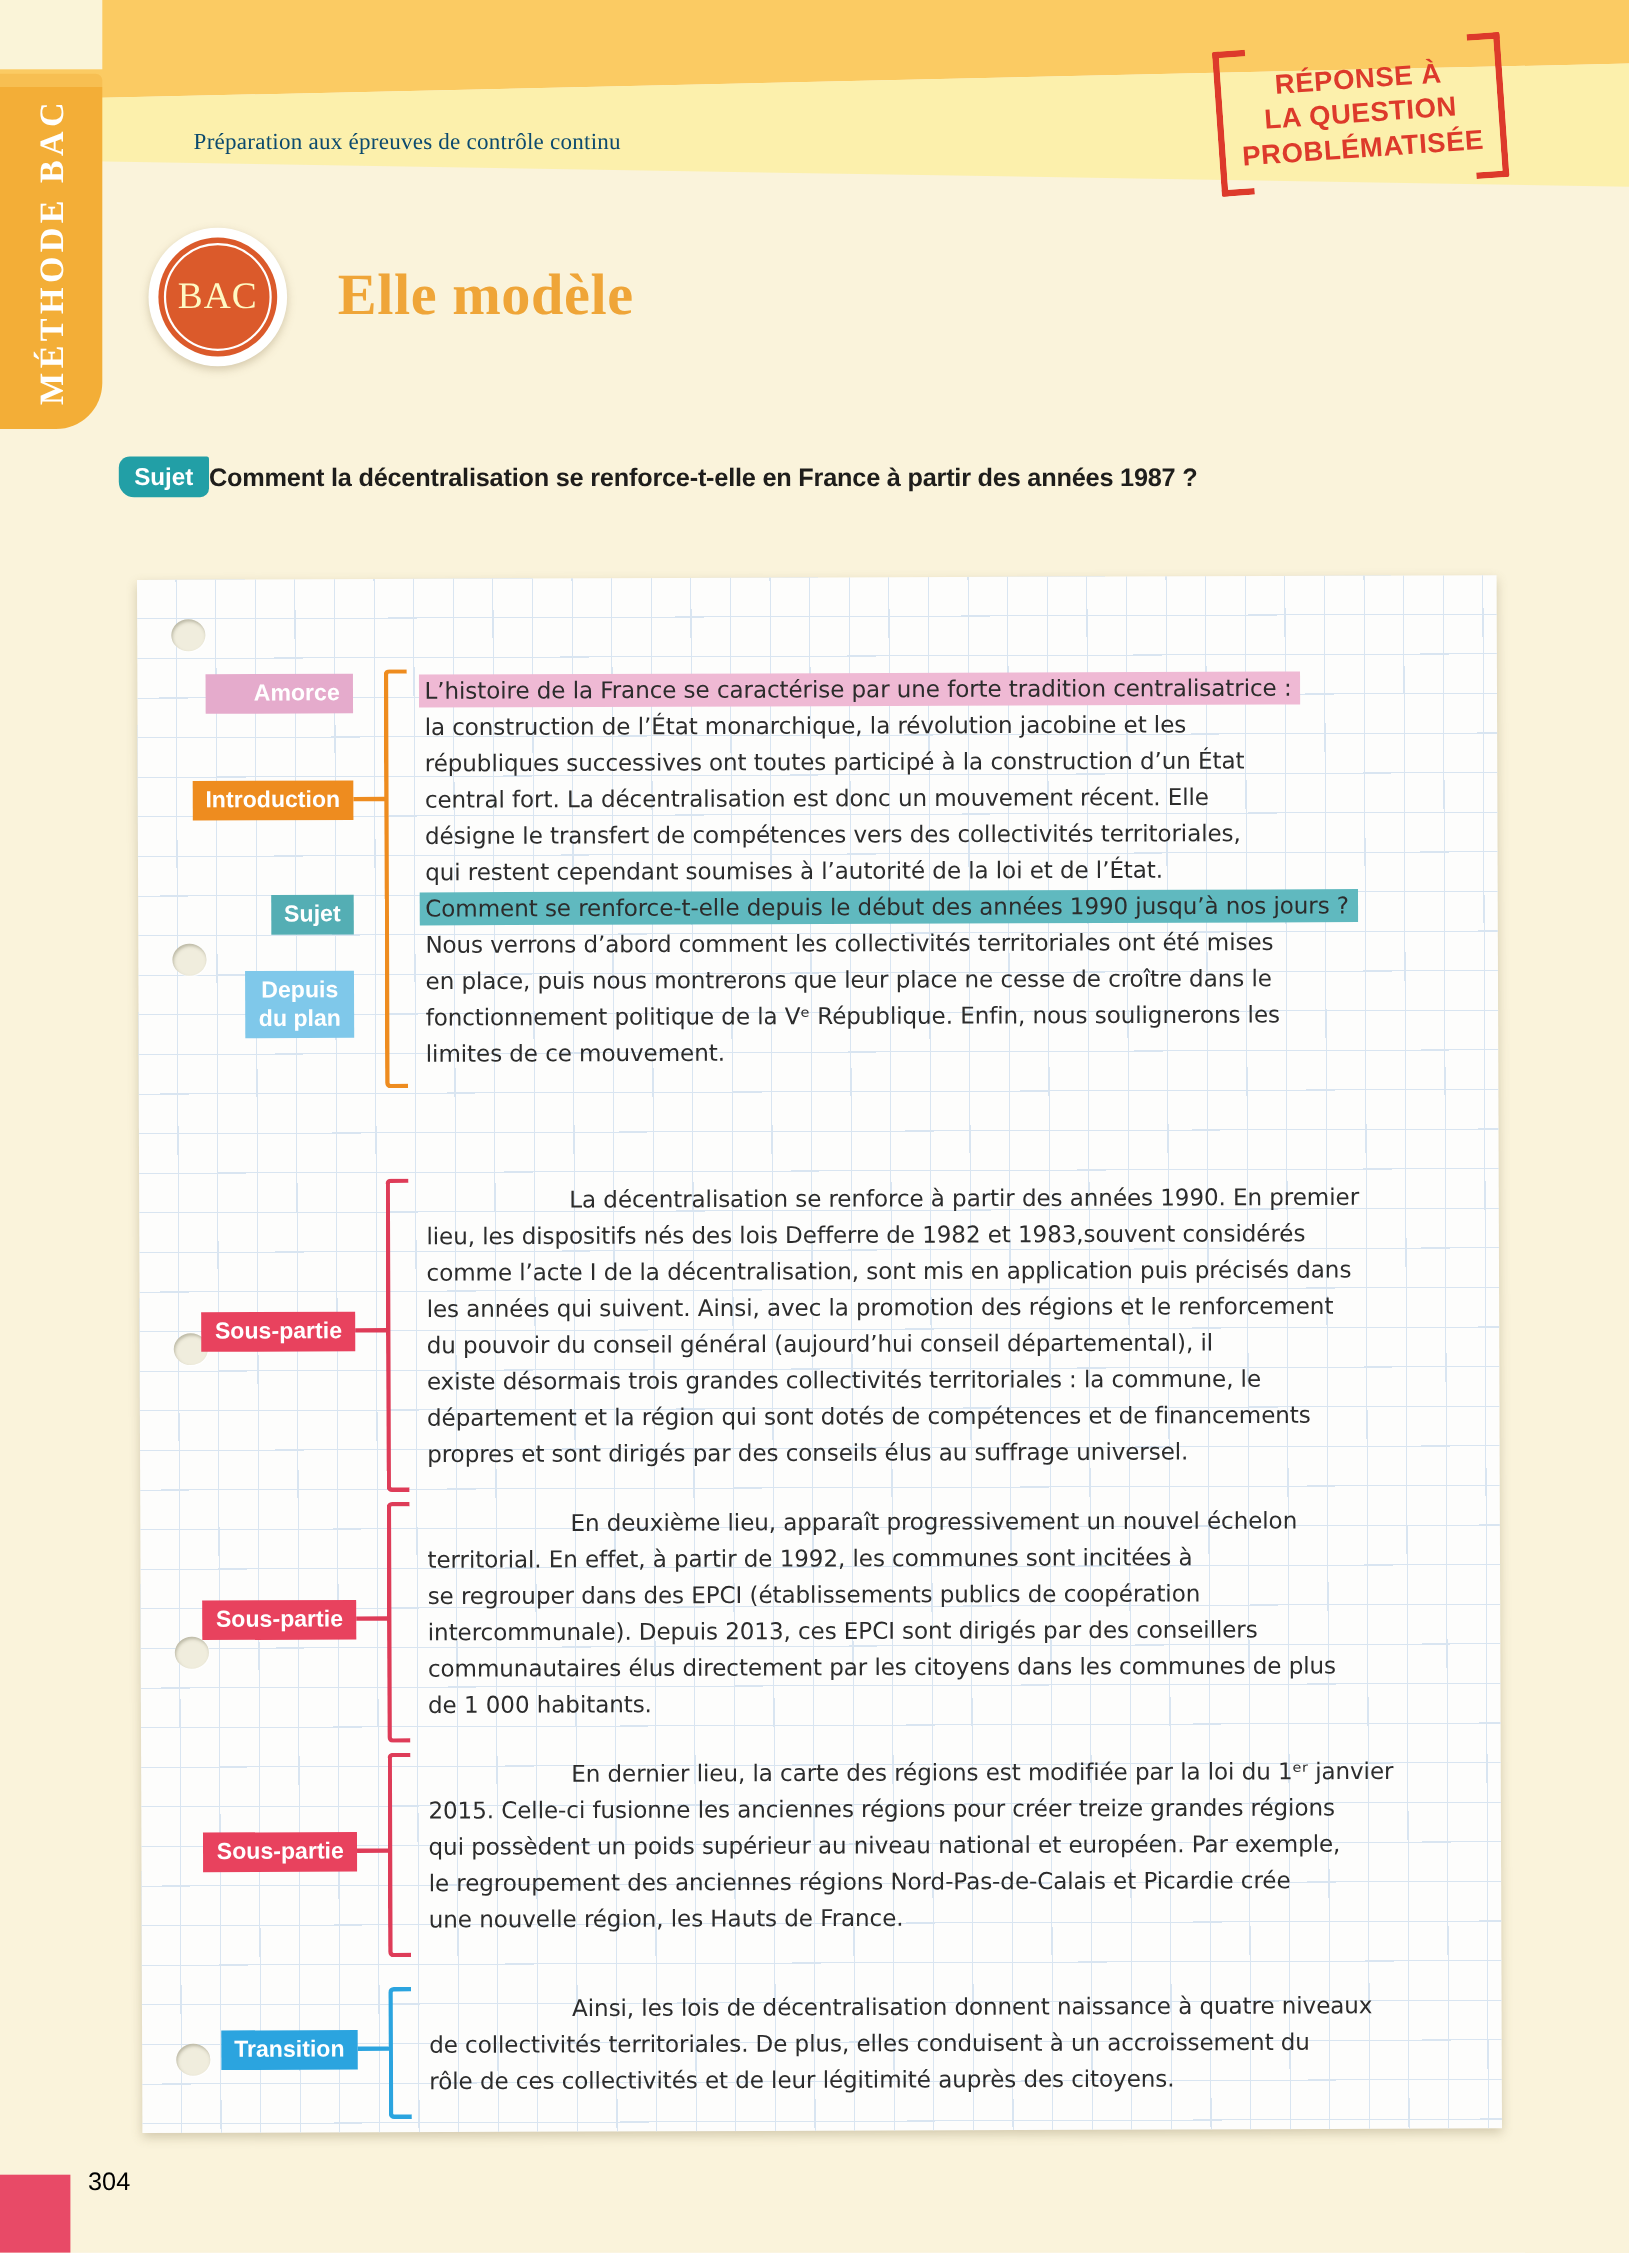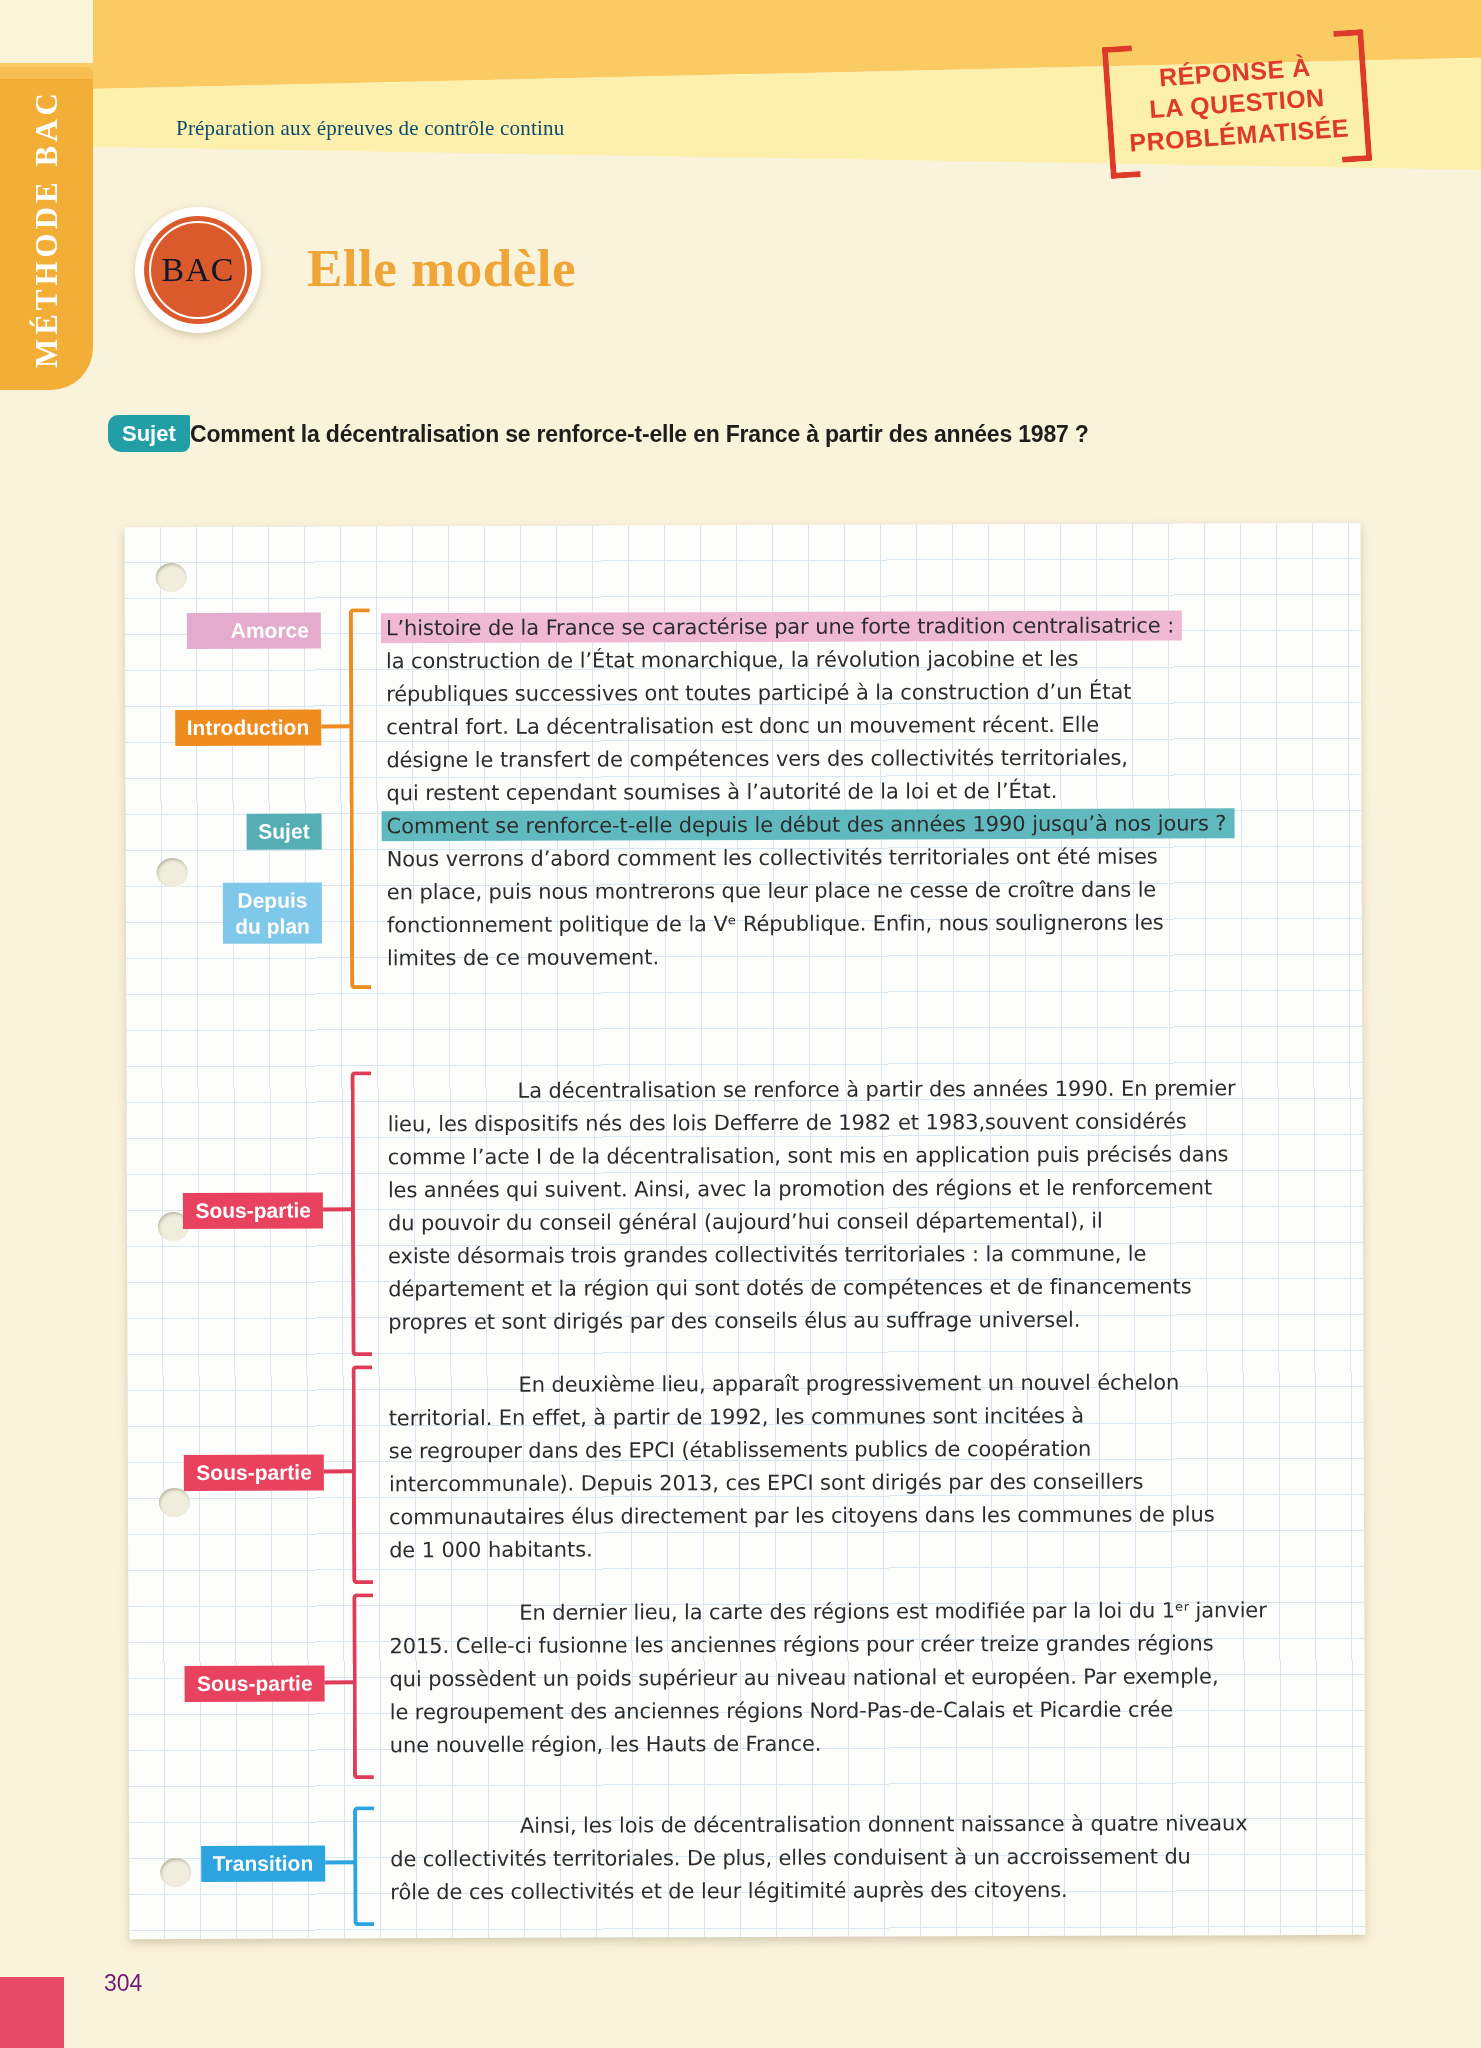--- a/index.html
+++ b/index.html
@@ -60,21 +60,21 @@
     display:flex;align-items:center;justify-content:center;
   }
   .badge .disc{
     width:108px;height:108px;border-radius:50%;background:#db5a2b;position:relative;
     display:flex;align-items:center;justify-content:center;
   }
   .badge .disc::after{
     content:"";position:absolute;inset:5px;border:2.5px solid #fff;border-radius:50%;
   }
   .badge .disc span{
-    color:#0f172a;font-family:"Liberation Serif", serif;font-size:34px;letter-spacing:1px;
+    color:#fef9c3;font-family:"Liberation Serif", serif;font-size:34px;letter-spacing:1px;
   }
   .page-title{
     position:absolute;left:307px;top:238px;
     font-family:"Liberation Serif", serif;font-size:53px;font-weight:600;
     color:#efa538;letter-spacing:.5px;
   }
   
   .subject-label{
     position:absolute;left:108px;top:415px;height:37px;padding:0 14px;
     background:#229fa6;color:#fff;font-weight:bold;font-size:22px;
@@ -132,21 +132,21 @@
   .para{margin:0;}
   .para + .para{margin-top:30px;}
   .para:nth-child(2){margin-top:100px;}
   .para:nth-child(5){margin-top:48px;}
   .cline{height:33px;line-height:33px;white-space:nowrap;}
   .cline.ind{padding-left:130px;}
   .hl-pink{background:#efb9d4;padding:3px 8px 3px 5px;margin-left:-5px;}
   .hl-teal{background:#60b9bf;padding:3px 8px 3px 5px;margin-left:-5px;}
   
   .corner-accent{position:absolute;left:0;top:1977px;width:64px;height:71px;background:#e84a67;}
-  .page-number{position:absolute;left:80px;top:1970px;font-size:23px;color:#701a75;margin-left:24px;}
+  .page-number{position:absolute;left:80px;top:1970px;font-size:23px;color:#000000;}
 </style>
 </head>
 <body>
 
 <div class="band-dark"></div>
 <div class="band-light"></div>
 <div class="kicker">Préparation aux épreuves de contrôle continu</div>
 
 <div class="corner-strip"></div>
 <div class="method-tab">

